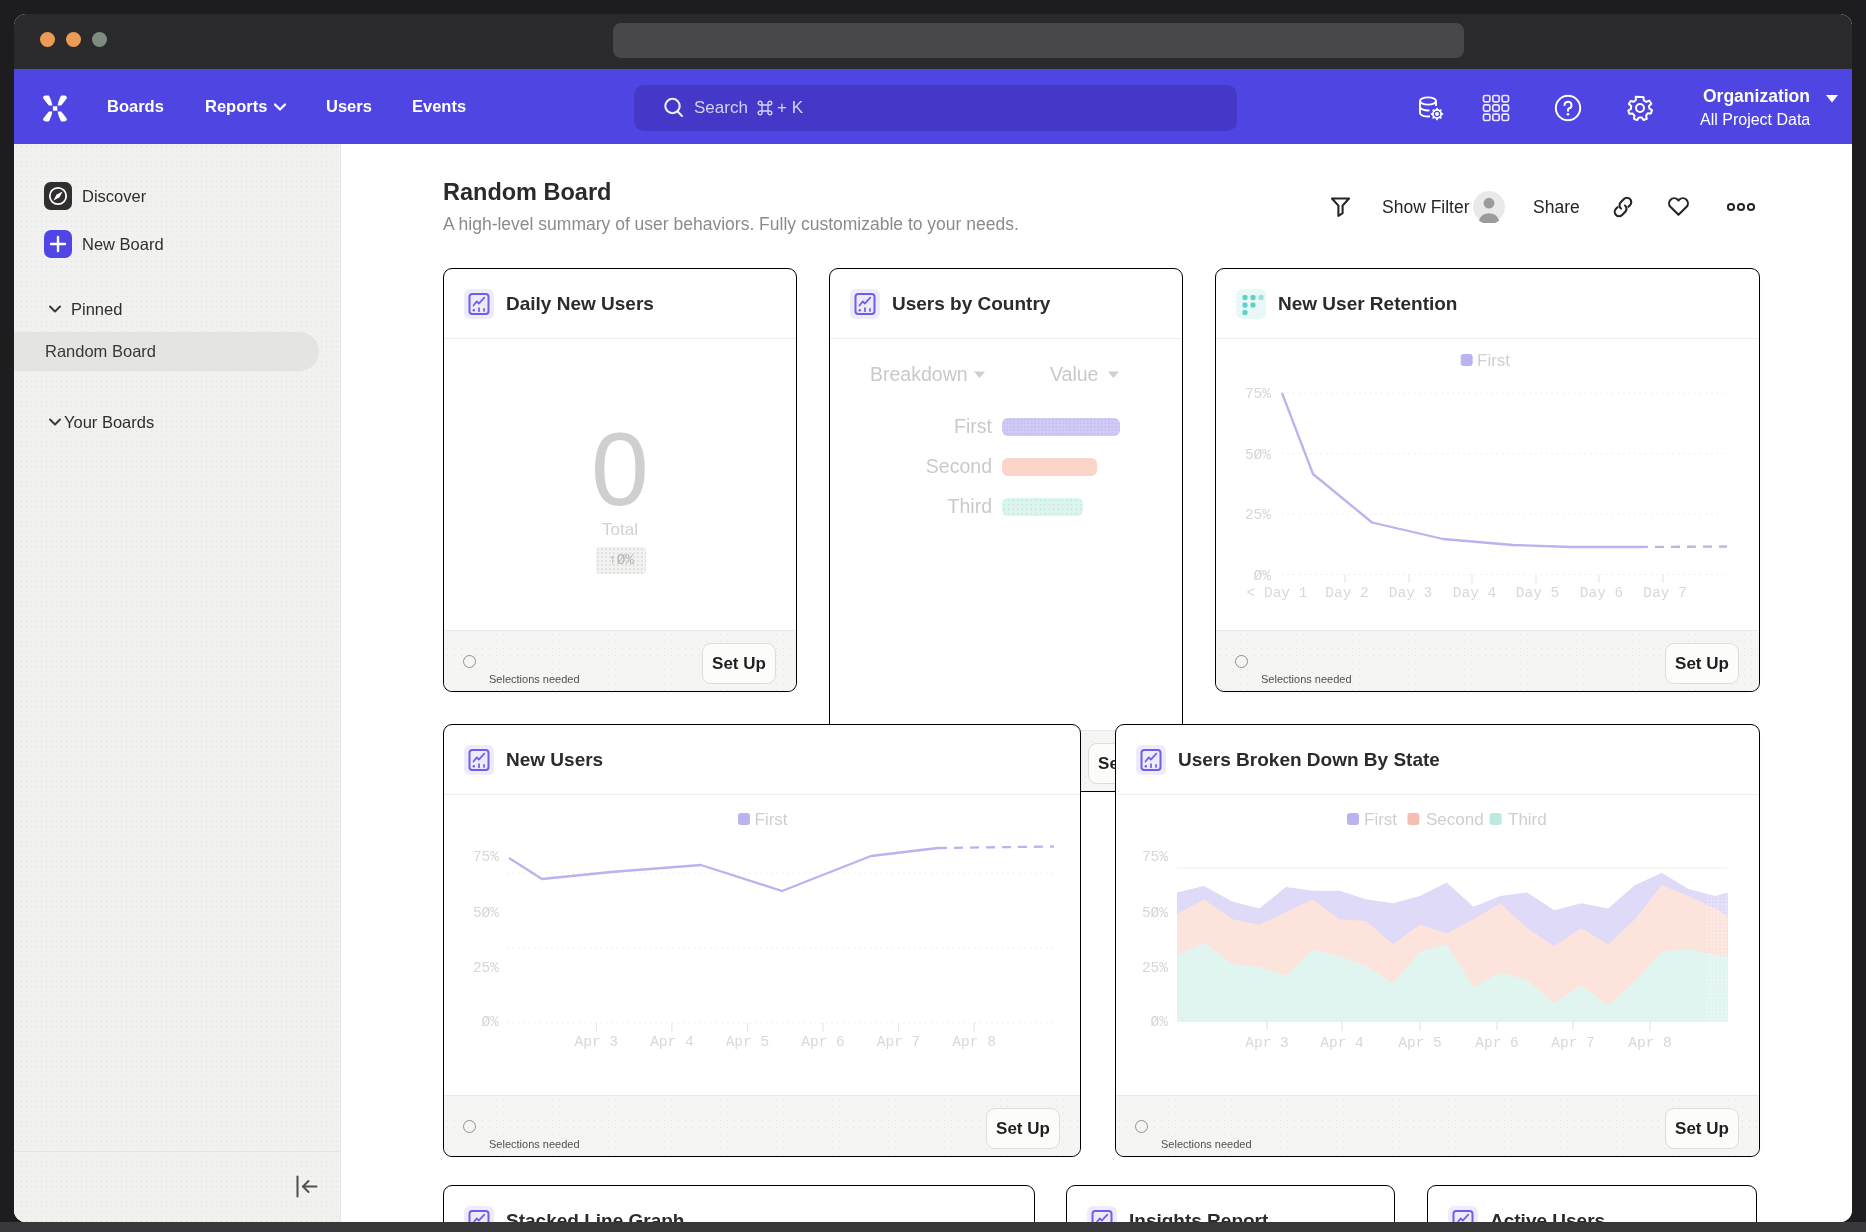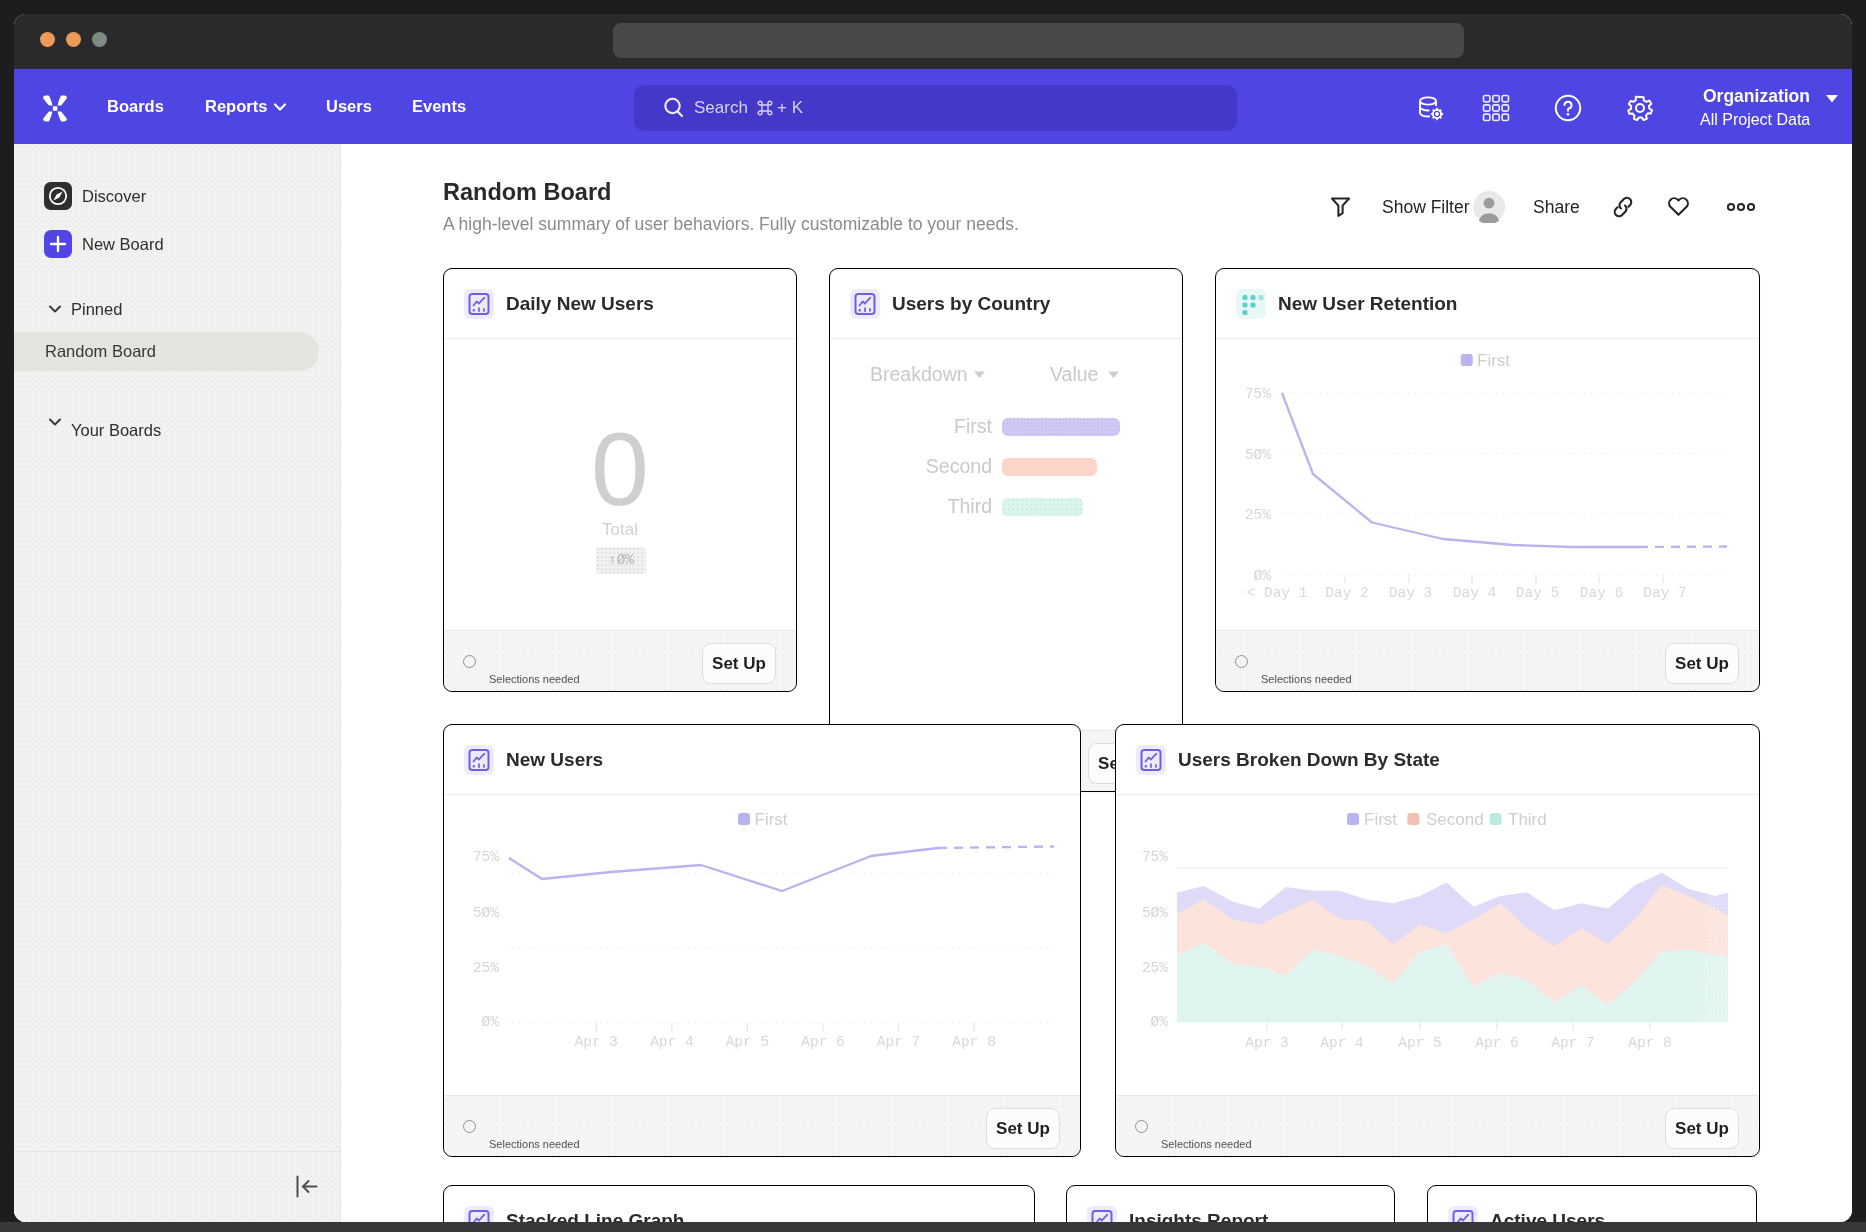--- a/index.html
+++ b/index.html
@@ -139,21 +139,21 @@
       <div class="sbtext" style="left:68px;top:91px;">New Board</div>
       <svg style="position:absolute;left:34px;top:160px;" width="14" height="10" viewBox="0 0 14 10">
           <polyline points="2,2.5 7,7.5 12,2.5" fill="none" stroke="#3a3a3a" stroke-width="2" stroke-linecap="round" stroke-linejoin="round"></polyline>
         </svg>
       <div class="sbtext" style="left:57px;top:156px;">Pinned</div>
       <div style="position:absolute;left:0;top:188px;width:305px;height:39px;background:#e4e4e1;border-radius:0 20px 20px 0;"></div>
       <div class="sbtext" style="left:31px;top:198px;color:#383838;">Random Board</div>
       <svg style="position:absolute;left:34px;top:273px;" width="14" height="10" viewBox="0 0 14 10">
           <polyline points="2,2.5 7,7.5 12,2.5" fill="none" stroke="#3a3a3a" stroke-width="2" stroke-linecap="round" stroke-linejoin="round"></polyline>
         </svg>
-      <div class="sbtext" style="left:57px;top:269px;margin-top:8px;">Your Boards</div>
+      <div class="sbtext" style="left:50px;top:269px;">Your Boards</div>
       <div style="position:absolute;left:0;bottom:70px;width:327px;border-top:1px solid #e3e3e1;"></div>
       <svg style="position:absolute;left:281px;bottom:24px;" width="23" height="23" viewBox="0 0 23 23">
         <g stroke="#4f4f4f" stroke-width="2" fill="none" stroke-linecap="round" stroke-linejoin="round">
           <line x1="2.5" y1="1.5" x2="2.5" y2="21.5"></line>
           <line x1="8" y1="11.5" x2="21.5" y2="11.5"></line>
           <polyline points="13.5,6 8,11.5 13.5,17"></polyline>
         </g>
       </svg>
     </div>
     <div id="content">

